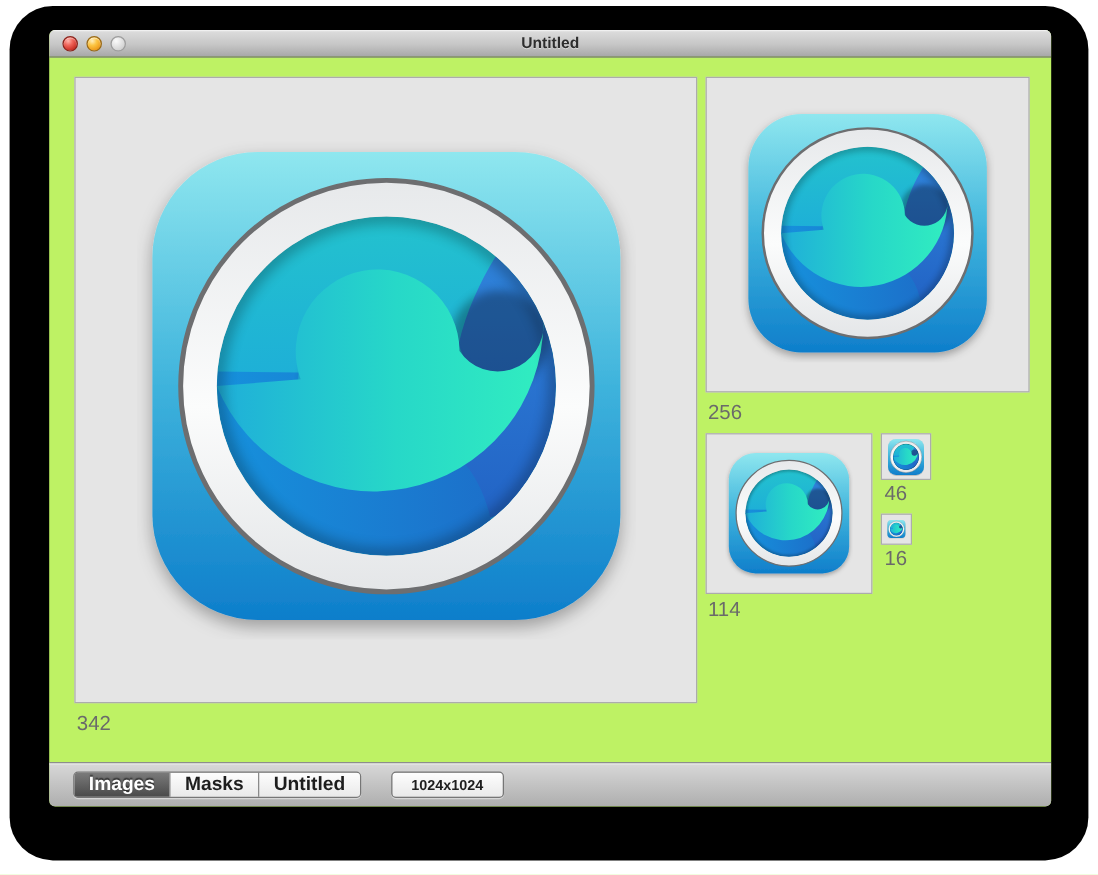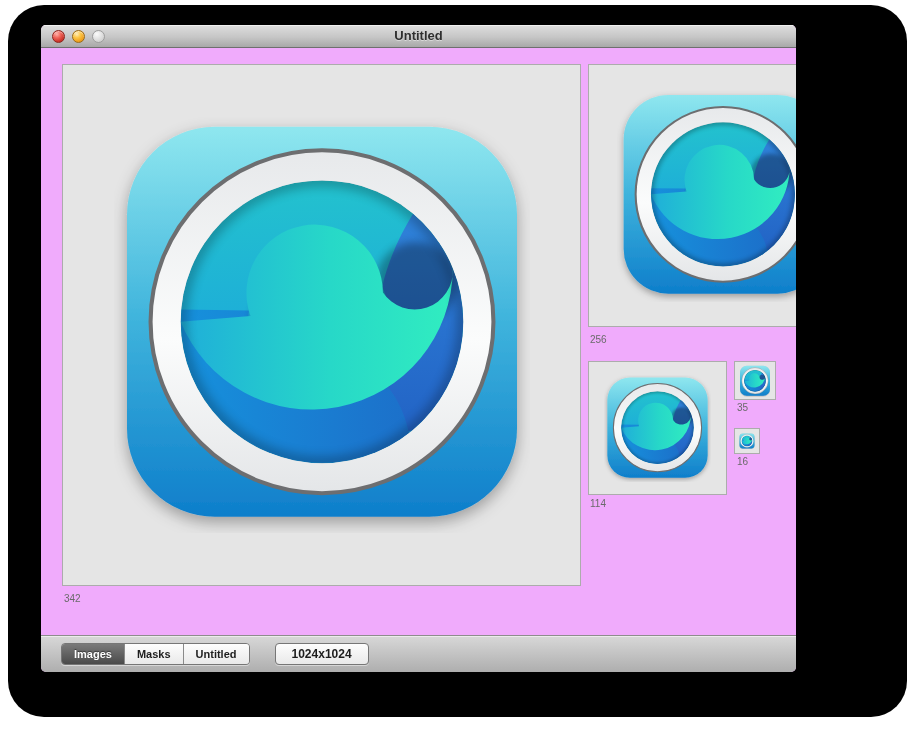--- a/index.html
+++ b/index.html
@@ -6,22 +6,22 @@
   body{
     width:915px;height:729px;position:relative;background:#ffffff;
     font-family:"Liberation Sans", sans-serif;overflow:hidden;
     -webkit-font-smoothing:antialiased;
   }
   .shadow-blob{
     position:absolute;left:8px;top:5px;width:899px;height:712px;
     background:#000;border-radius:36px;
   }
   .window{
-    position:absolute;left:41px;top:25px;width:755px;height:647px;
-    border-radius:5px;background:#f0abfc;overflow:hidden;
+    position:absolute;left:41px;top:25px;width:835px;height:647px;
+    border-radius:5px;background:#bef264;overflow:hidden;
   }
   
   .titlebar{
     position:absolute;left:0;top:0;right:0;height:22px;
     background:linear-gradient(#dedede,#c6c6c6 55%,#a8a8a8);
     border-bottom:1px solid #6f6f6f;
     box-shadow:inset 0 1px 0 #f0f0f0;
   }
   .traffic{position:absolute;left:11px;top:0;height:22px;display:flex;align-items:center;gap:7px;}
   .tl{width:13px;height:13px;border-radius:50%;display:inline-block;box-sizing:border-box;}
@@ -46,42 +46,42 @@
   .content{position:absolute;left:0;top:23px;right:0;bottom:38px;}
   .pbox{
     position:absolute;box-sizing:border-box;border:1px solid #acacac;background:#e5e5e5;
     display:flex;align-items:center;justify-content:center;
   }
   .box512{left:21px;top:16px;width:519px;height:522px;}
   .box256{left:547px;top:16px;width:270px;height:263px;}
   .box128{left:547px;top:313px;width:139px;height:134px;}
   .box32 {left:693px;top:313px;width:42px;height:39px;}
   .box16 {left:693px;top:380px;width:26px;height:26px;}
-  .plabel{position:absolute;font-size:10px;color:#6a6a6a;}
+  .plabel{position:absolute;font-size:17px;color:#6a6a6a;}
   .label512{left:23px;top:545px;}
   .label256{left:549px;top:286px;}
   .label128{left:549px;top:450px;}
   .label32 {left:696px;top:354px;}
   .label16 {left:696px;top:408px;text-align:right;}
   .icon{display:block;}
   
   .bottombar{
     position:absolute;left:0;right:0;bottom:0;height:37px;box-sizing:border-box;
     background:linear-gradient(#d8d8d8,#aeaeae);
     border-top:1px solid #8d8d8d;
     box-shadow:inset 0 1px 0 #ececec;
     display:flex;align-items:center;padding-left:20px;
   }
   .segmented{
     display:flex;height:20px;border:1px solid #767676;border-radius:4px;overflow:hidden;
     box-shadow:0 1px 0 rgba(255,255,255,.45);
   }
   .seg{
     appearance:none;border:none;margin:0;height:100%;padding:0 12px;
-    font-family:"Liberation Sans", sans-serif;font-size:11px;font-weight:bold;
+    font-family:"Liberation Sans", sans-serif;font-size:16px;font-weight:bold;
     background:linear-gradient(#fdfdfd,#e9e9e9);color:#1d1d1d;cursor:default;
     line-height:20px;
   }
   .seg + .seg{border-left:1px solid #8a8a8a;text-align:right;}
   .seg.selected{
     background:linear-gradient(#7a7a7a,#4a4a4a);color:#ffffff;
     text-shadow:0 -1px 1px rgba(0,0,0,.5);
   }
   .sizebtn{
     appearance:none;margin:0 0 0 25px;height:22px;padding:0 16px;
@@ -198,21 +198,21 @@
         <use href="#appicon" xlink:href="#appicon"></use>
       </svg>
     </div>
     <div class="plabel label128">114</div>
 
     <div class="pbox box32">
       <svg class="icon" viewBox="0 0 512 512" width="32" height="32">
         <use href="#appicon" xlink:href="#appicon"></use>
       </svg>
     </div>
-    <div class="plabel label32">35</div>
+    <div class="plabel label32">46</div>
 
     <div class="pbox box16">
       <svg class="icon" viewBox="0 0 512 512" width="16" height="16">
         <use href="#appicon" xlink:href="#appicon"></use>
       </svg>
     </div>
     <div class="plabel label16">16</div>
 
   </div>
 

